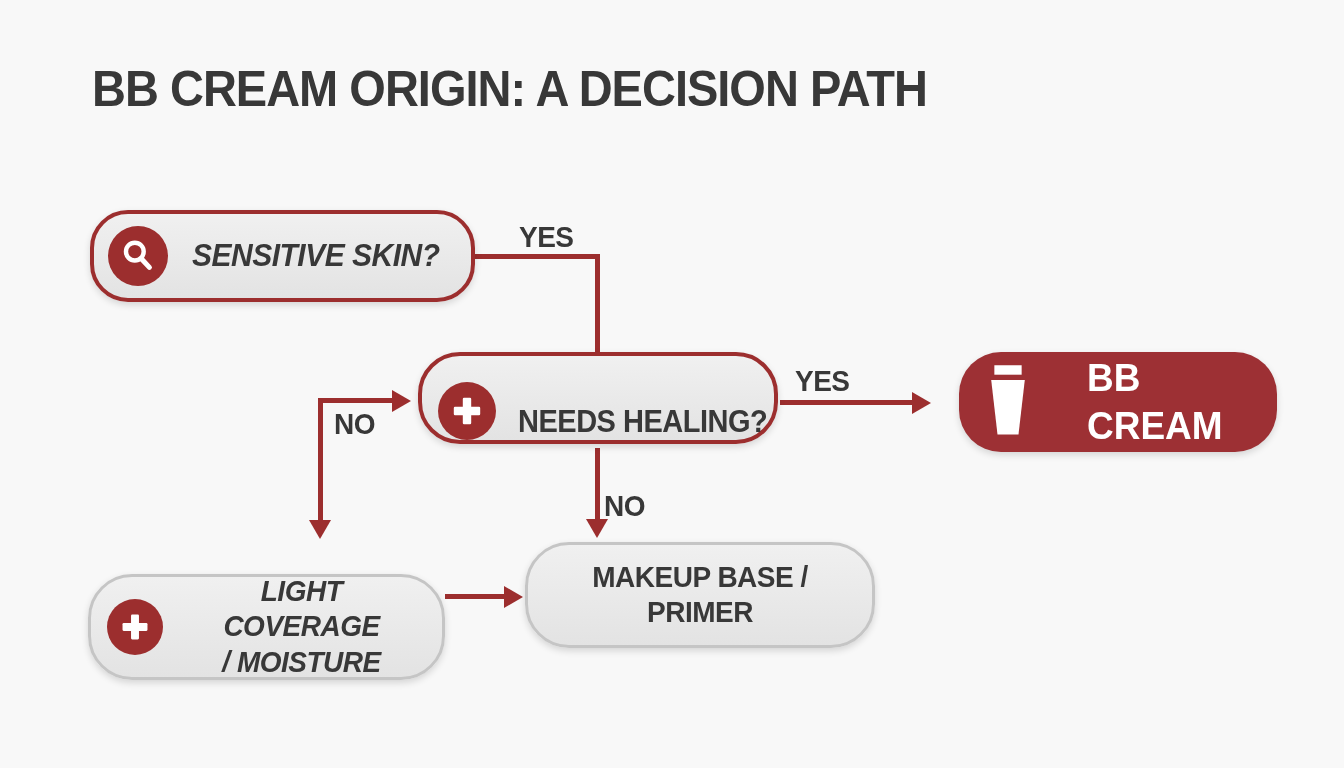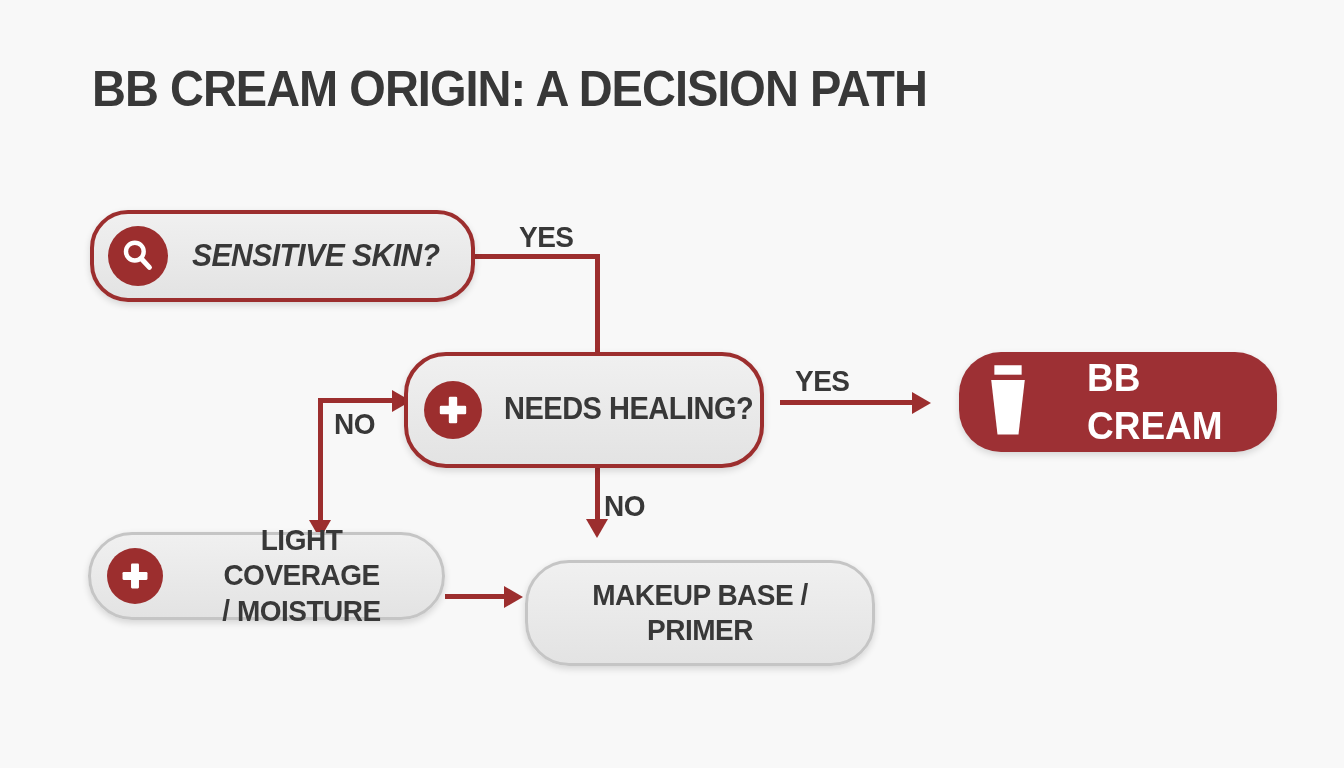--- a/index.html
+++ b/index.html
@@ -47,37 +47,37 @@
   .icon-circle{
     background:var(--red);border-radius:50%;
     flex:0 0 auto;
     display:flex;align-items:center;justify-content:center;
   }
 
   #node-sensitive{left:90px;top:210px;width:385px;height:92px;border-radius:38px;padding-left:14px;font-style:italic;}
   #node-sensitive .icon-circle{width:60px;height:60px;}
   #node-sensitive .node-label{font-size:30px;margin-left:24px;}
 
-  #node-healing{left:404px;top:352px;width:360px;height:116px;border-radius:42px;padding-left:16px;}
+  #node-healing{left:418px;top:352px;width:360px;height:92px;border-radius:42px;padding-left:16px;align-items:flex-end;}
   #node-healing .icon-circle{width:58px;height:58px;}
   #node-healing .node-label{font-size:29px;margin-left:22px;}
 
   #node-bbcream{
     left:959px;top:352px;width:318px;height:100px;border-radius:42px;
     background:var(--red-fill);border:none;
     padding-left:28px;
     gap:32px;
   }
   #node-bbcream .node-label{color:#ffffff;font-size:37px;margin-left:26px;letter-spacing:0;}
 
-  #node-lightcov{left:88px;top:532px;width:357px;height:88px;border-radius:44px;padding-left:16px;}
+  #node-lightcov{left:88px;top:574px;width:357px;height:106px;border-radius:44px;padding-left:16px;font-style:italic;}
   #node-lightcov .icon-circle{width:56px;height:56px;}
   #node-lightcov .node-label{font-size:28px;margin-left:20px;flex:1;text-align:center;padding-right:22px;}
 
-  #node-makeup{left:525px;top:542px;width:350px;height:106px;border-radius:44px;justify-content:center;margin-top:18px;}
+  #node-makeup{left:525px;top:542px;width:350px;height:106px;border-radius:44px;justify-content:center;}
   #node-makeup .node-label{font-size:28px;text-align:center;}
 
   
   .hline,.vline{position:absolute;background:var(--red);}
   .hline{height:5px;}
   .vline{width:5px;}
   .arrow-right{
     position:absolute;width:0;height:0;
     border-top:11px solid transparent;border-bottom:11px solid transparent;
     border-left:19px solid var(--red);

